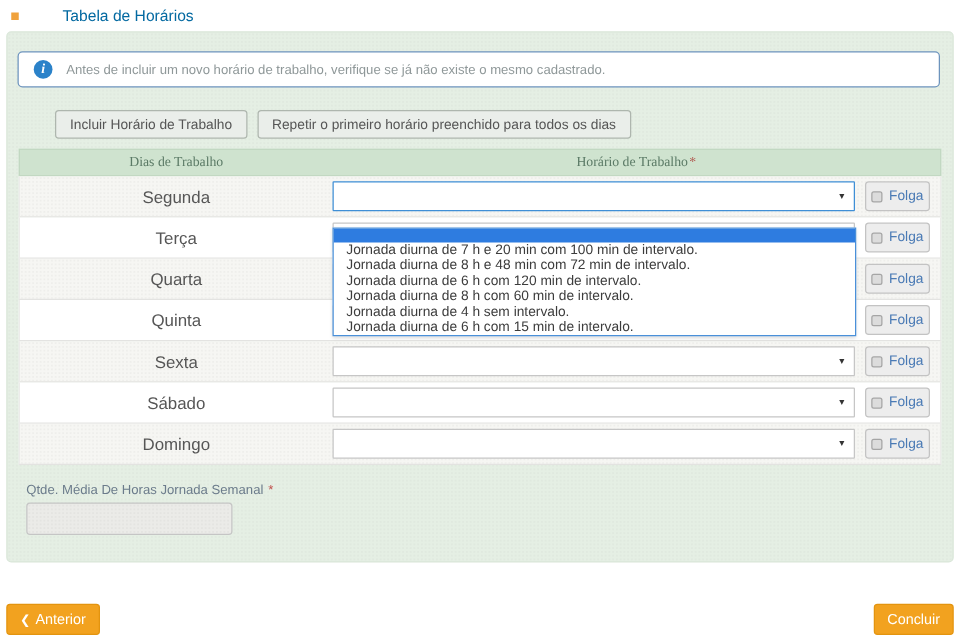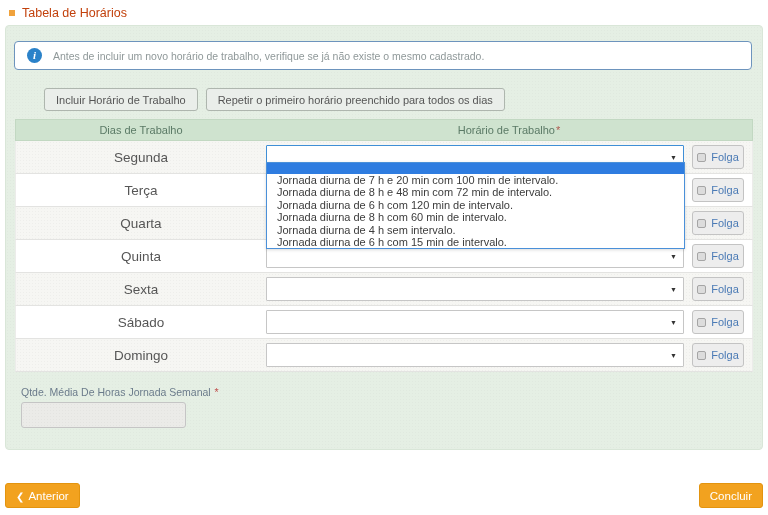--- a/index.html
+++ b/index.html
@@ -1,21 +1,21 @@
 <!DOCTYPE html>
 <html><head>
 <meta charset="utf-8">
 <style>
   * { margin: 0; padding: 0; box-sizing: border-box; }
   html, body { width: 768px; height: 515px; background: #ffffff;
     font-family: "Liberation Sans", sans-serif; overflow: hidden; }
 
   .page-title { display: flex; align-items: center; gap: 7px; padding: 6px 0 0 9px; height: 20px; }
   .bullet { width: 6px; height: 6px; background: #f0a23c; display: inline-block; }
-  .page-title-text { font-size: 12.5px; color: #c2410c; }
+  .page-title-text { font-size: 12.5px; color: #0369a1; margin-left: 28px; }
 
   .panel { position: absolute; left: 5px; right: 5px; top: 25px; height: 425px;
     background: #e5efe4;
     background-image: radial-gradient(rgba(0,0,0,0.025) 1px, transparent 1px);
     background-size: 3px 3px;
     border: 1px solid #d9e6d8; border-radius: 4px; }
 
   .info-box { position: absolute; left: 8px; right: 10px; top: 15px; height: 29px;
     background: #fff; border: 1px solid #6d94bd; border-radius: 4px;
     display: flex; align-items: center; padding: 0 12px; }
@@ -25,40 +25,40 @@
   .info-text { font-size: 10.5px; color: #8f9899; }
 
   .toolbar { position: absolute; left: 9px; top: 62px; display: flex; gap: 8px; padding-left: 29px; }
   .toolbar button { height: 23px; padding: 0 11px; font-size: 11px; color: #555;
     background: #eaeeea; border: 1px solid #aeb6ae; border-radius: 3px;
     font-family: "Liberation Sans", sans-serif; cursor: pointer; }
 
   .table { position: absolute; left: 9px; right: 9px; top: 93px; }
   .thead { display: flex; height: 22px; background: #cfe3cf; align-items: center;
     border: 1px solid #c2d8c2; }
-  .th { font-size: 11px; color: #5b7a66; text-align: center; }
+  .th { font-size: 11px; color: #5b7a66; text-align: center; font-family: Liberation Serif, serif; }
   .th-day { width: 250px; }
   .th-sched { flex: 1; }
   .req { color: #b05a50; margin-left: 1px; }
 
   .trow { display: flex; height: 33px; align-items: center; background: #fff;
     border-bottom: 1px solid #e3e3e1; border-left: 1px solid #ececea; border-right: 1px solid #ececea; }
   .trow.odd { background: #f6f6f3;
     background-image: radial-gradient(rgba(0,0,0,0.03) 1px, transparent 1px);
     background-size: 3px 3px; }
   .td-day { width: 250px; text-align: center; font-size: 13.5px; color: #565656; }
   .td-sched { flex: 1; display: flex; align-items: center; }
 
   .select-wrap { position: relative; width: 418px; }
   .select { height: 24px; background: #fff; border: 1px solid #c6c6c6; border-radius: 1px;
     position: relative; cursor: pointer; }
   .select .arrow { position: absolute; right: 6px; top: 8px; font-size: 7px; color: #333; }
   .select.focused { border-color: #3f8fd6; }
 
-  .dropdown { position: absolute; left: 0; right: -1px; top: 17px; background: #fff;
+  .dropdown { position: absolute; left: 0; right: -1px; top: 37px; background: #fff;
     border: 1px solid #4a90d9; z-index: 30; box-shadow: 0 1px 3px rgba(0,0,0,0.15); }
   .dd-blank { height: 11px; background: #2e7ce0; }
   .dd-opt { font-size: 11px; line-height: 12.4px; color: #3c3c3c; padding-left: 10px;
     white-space: nowrap; cursor: pointer; }
 
   .folga-btn { margin-left: 8px; height: 24px; width: 52px; background: #ededed;
     border: 1px solid #c3c3c3; border-radius: 3px; display: flex; align-items: center;
     justify-content: center; gap: 5px; cursor: pointer; }
   .folga-box { width: 9px; height: 9px; background: #dcdcdc; border: 1px solid #a5a5a5;
     border-radius: 2px; display: inline-block; }

